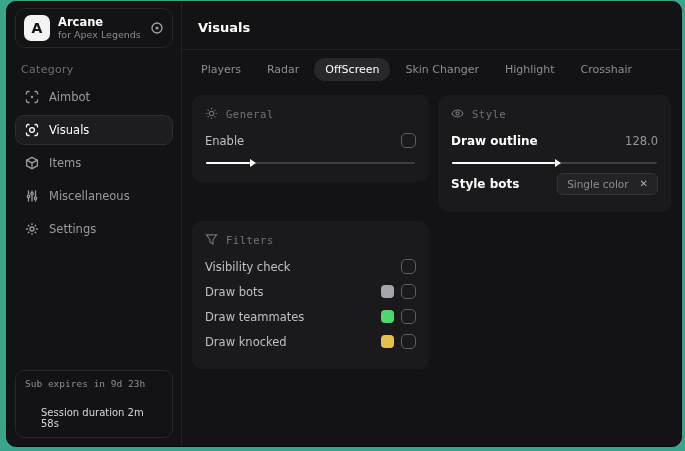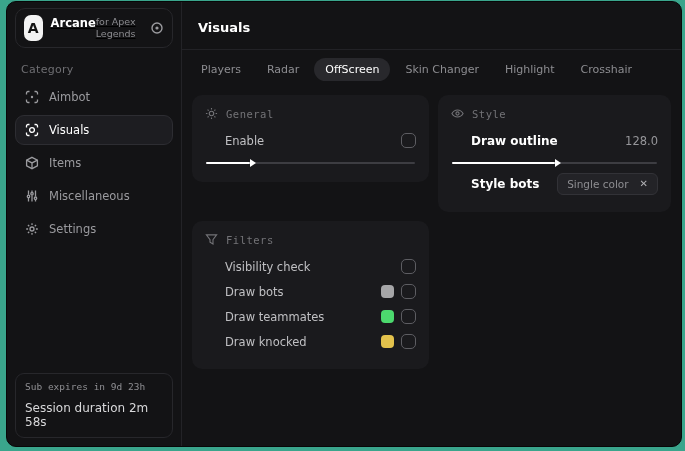--- a/index.html
+++ b/index.html
@@ -25,39 +25,39 @@
   .brand-card{
     border:1px solid #27272b;border-radius:10px;
     display:flex;align-items:center;gap:8px;
     padding:6px 8px;box-sizing:border-box;
   }
   .logo{
     width:26px;height:26px;border-radius:7px;background:#f3f3f3;color:#131313;
     display:flex;align-items:center;justify-content:center;
     font-weight:bold;font-size:14px;
   }
-  .brand-text{display:flex;line-height:1.25;text-decoration:underline;}
+  .brand-text{display:flex;flex-direction:column;line-height:1.25;}
   .brand-name{color:#ffffff;font-size:11.5px;font-weight:bold;}
   .brand-sub{color:#8b8b8f;font-size:9.5px;}
   .brand-icon{margin-left:auto;color:#9a9a9e;display:flex;}
   .category{margin:15px 6px 6px;color:#6e6e72;font-size:11px;letter-spacing:.3px;}
   .nav{display:flex;flex-direction:column;gap:3px;}
   .nav-item{
     display:flex;align-items:center;gap:10px;
     padding:7px 9px;border-radius:9px;border:1px solid transparent;
     color:#9b9b9f;font-size:11.5px;cursor:pointer;
   }
   .nav-item .ico{display:flex;color:inherit;}
   .nav-item.active{background:#1d1d21;border-color:#2d2d32;color:#ffffff;}
   .sidebar-footer{
     margin-top:auto;border:1px solid #27272b;border-radius:9px;
-    padding:7px 9px 8px;display:flex;flex-direction:column;gap:9px;
+    padding:7px 9px 8px;display:flex;flex-direction:column;gap:18px;
   }
   .footer-line1{font-family:"DejaVu Sans Mono","Liberation Mono",monospace;font-size:9.5px;color:#8f8f93;}
-  .footer-line2{font-size:12px;color:#d8d8da;}
+  .footer-line2{font-size:10px;color:#d8d8da;margin-left:16px;}
   
   .main{flex:1;display:flex;flex-direction:column;min-width:0;}
   .main-header{
     padding:15px 16px 13px;border-bottom:1px solid #222226;
   }
   .main-title{color:#ffffff;font-size:13px;font-weight:bold;}
   .tabs{display:flex;align-items:center;gap:4px;padding:8px 8px 4px;}
   .tab{
     padding:5px 11px;border-radius:14px;color:#8d8d91;font-size:11px;
     cursor:pointer;white-space:nowrap;
@@ -75,21 +75,21 @@
     display:flex;align-items:center;gap:8px;
     color:#737377;font-family:"DejaVu Sans Mono","Liberation Mono",monospace;
     font-size:10.5px;letter-spacing:.5px;margin:2px 0 10px;
   }
   .panel-title .ico{display:flex;color:#737377;}
   .row{
     display:flex;align-items:center;justify-content:space-between;
     min-height:21px;margin:4px 0;border-radius:6px;
   }
   .row.hl{background:#1f1f23;margin-left:-4px;margin-right:-4px;padding:1px 4px;}
-  .lbl{color:#c0c0c3;font-size:11.5px;margin-left:20px;}
+  .lbl{color:#c0c0c3;font-size:11.5px;}
   .lbl.strong{color:#ffffff;font-weight:bold;font-size:12px;}
   .val{color:#96969a;font-size:11.5px;}
   .checkbox{
     width:15px;height:15px;box-sizing:border-box;
     border:1.5px solid #5d5d62;border-radius:5px;background:transparent;cursor:pointer;
   }
   .row-right{display:flex;align-items:center;gap:7px;}
   .swatch{width:13px;height:13px;border-radius:4px;}
   .slider{position:relative;height:2px;background:#3d3d42;border-radius:2px;margin:11px 1px 5px;cursor:pointer;}
   .slider .fill{position:absolute;left:0;top:0;height:2px;background:#ffffff;border-radius:2px;}

